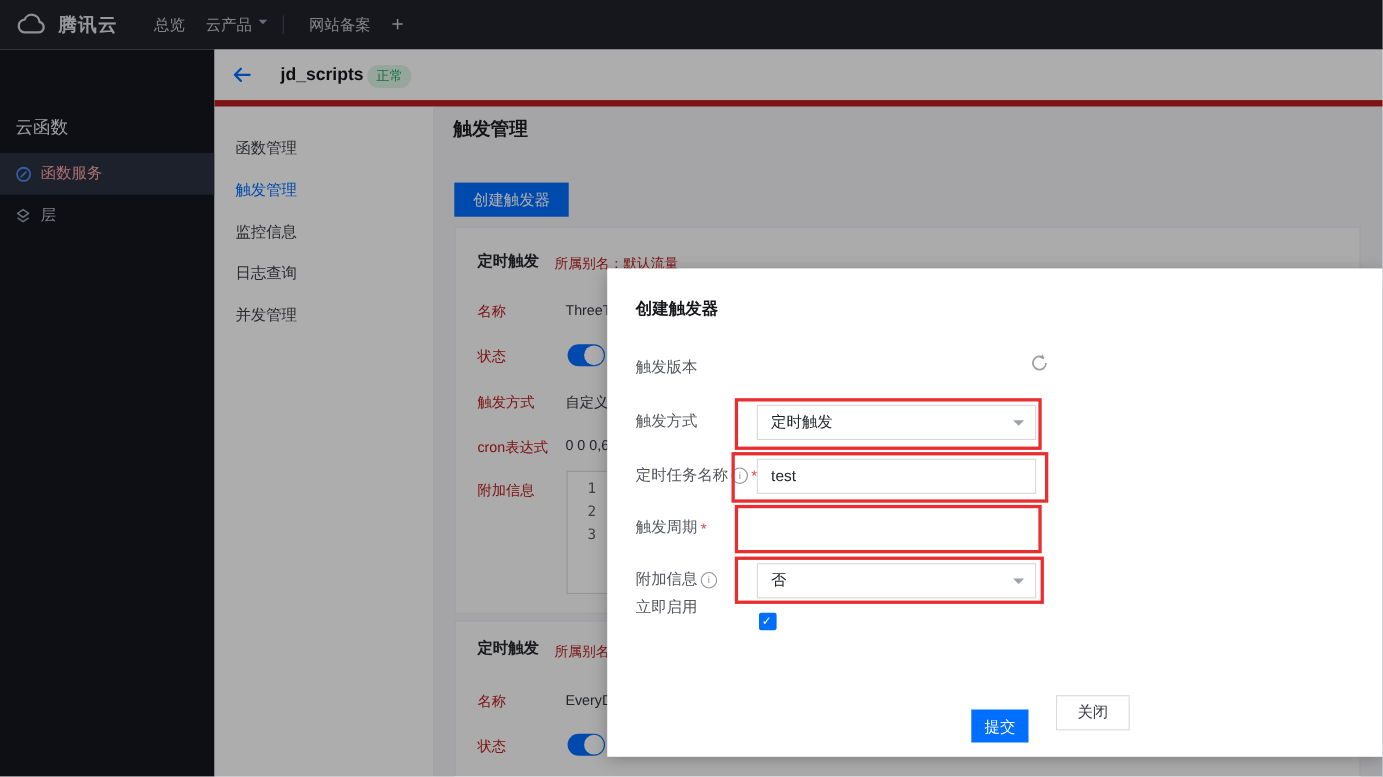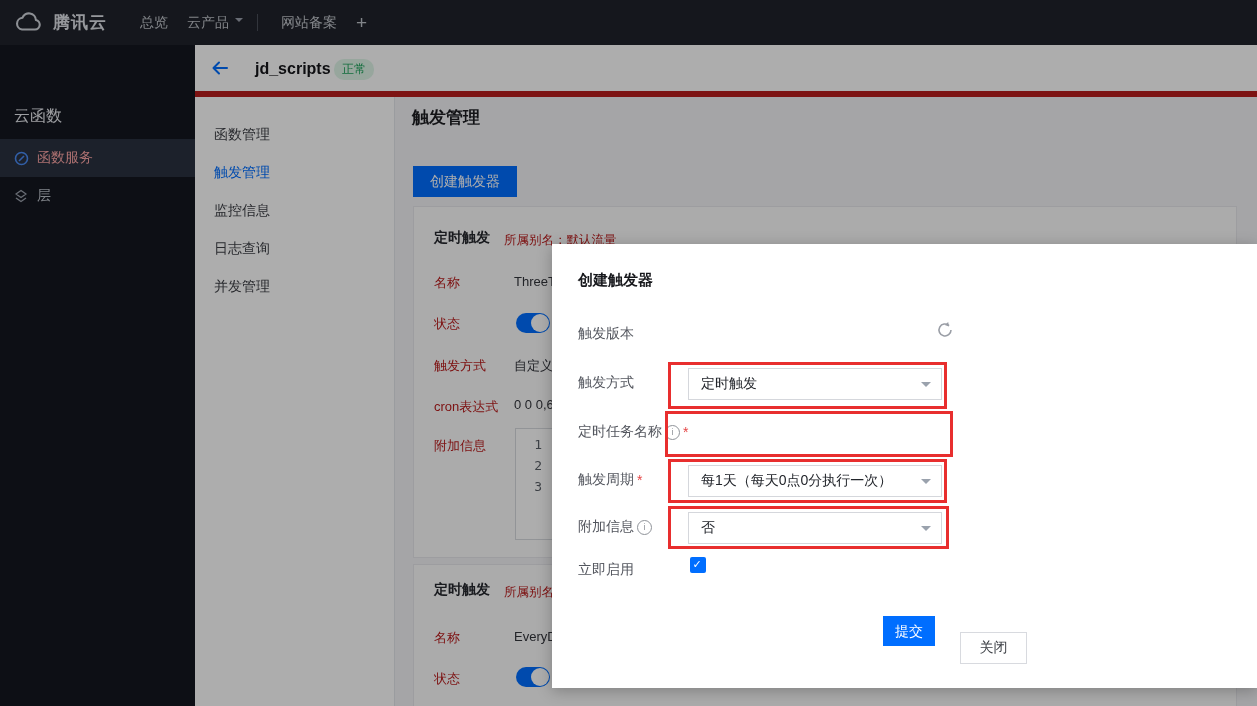--- a/index.html
+++ b/index.html
@@ -70,21 +70,21 @@
   .sel,.inp{position:absolute;left:136px;width:240px;height:30px;border:1px solid #d5d7dc;background:#fff;
     font-size:14px;color:#22252b;line-height:28px;padding-left:12px;cursor:pointer;}
   .sel::after{content:"";position:absolute;right:10px;top:13px;width:0;height:0;
     border:5px solid transparent;border-top-color:#9aa2ad;}
   .hl{position:absolute;border:3px solid #e82e2e;pointer-events:none;z-index:5;}
   .checkbox{position:absolute;left:138px;top:313px;width:16px;height:16px;background:#006eff;border-radius:2px;cursor:pointer;}
   .checkbox::after{content:"✓";position:absolute;left:2.5px;top:0.5px;color:#fff;font-size:11px;font-weight:bold;}
   .hint{position:absolute;left:136px;top:336px;font-size:12.5px;color:#8f939b;}
   .btn-close{position:absolute;left:408px;top:388px;width:65px;height:30px;line-height:28px;background:#fff;
     border:1px solid #d8dadf;color:#3d4046;font-size:14px;text-align:center;cursor:pointer;}
-  .submit-btn{position:absolute;left:331px;top:372px;width:52px;height:30px;line-height:30px;}
+  .submit-btn{position:absolute;left:331px;top:401px;width:52px;height:30px;line-height:30px;}
 </style>
 </head>
 <body>
 
 <div class="r topnav">
   <div class="r logo">
     <span style="display:flex;">
       <svg width="30" height="21" viewBox="0 0 30 21">
         <path d="M8 17.5h13a4.8 4.8 0 0 0 .9-9.5A7 7 0 0 0 8.4 5.8 5.9 5.9 0 0 0 8 17.5Z" fill="none" stroke="#cfd3da" stroke-width="2.1" stroke-linejoin="round"></path>
       </svg>
@@ -202,40 +202,38 @@
   <div class="sel" style="top:124px;">
     <span>定时触发</span>
   </div>
   <div class="hl" style="left:116px;top:118px;width:273px;height:41px;"></div>
 
   <div class="lbl" style="top:179px;">
     <span>定时任务名称</span>
     <span class="info-icon"></span>
     <span class="star">*</span>
   </div>
+  <div class="inp" style="top:173px;cursor:text;">test</div>
   <div class="hl" style="left:113px;top:167px;width:282px;height:40px;"></div>
 
   <div class="lbl" style="top:227px;">
     <span>触发周期</span>
     <span class="star">*</span>
   </div>
-  <div class="sel" style="top:221px;">
-    <span>每1天（每天0点0分执行一次）</span>
-  </div>
   <div class="hl" style="left:116px;top:215px;width:273px;height:38px;"></div>
 
   <div class="lbl" style="top:274px;">
     <span>附加信息</span>
     <span class="info-icon"></span>
   </div>
   <div class="sel" style="top:268px;">
     <span>否</span>
   </div>
   <div class="hl" style="left:116px;top:262px;width:275px;height:37px;"></div>
 
-  <div class="lbl" style="top:317px;">
+  <div class="lbl" style="top:299px;">
     <span>立即启用</span>
   </div>
   <div class="checkbox"></div>
 
   <div class="btn-primary submit-btn">提交</div>
   <div class="btn-close">关闭</div>
 </div>
 
 </body></html>

